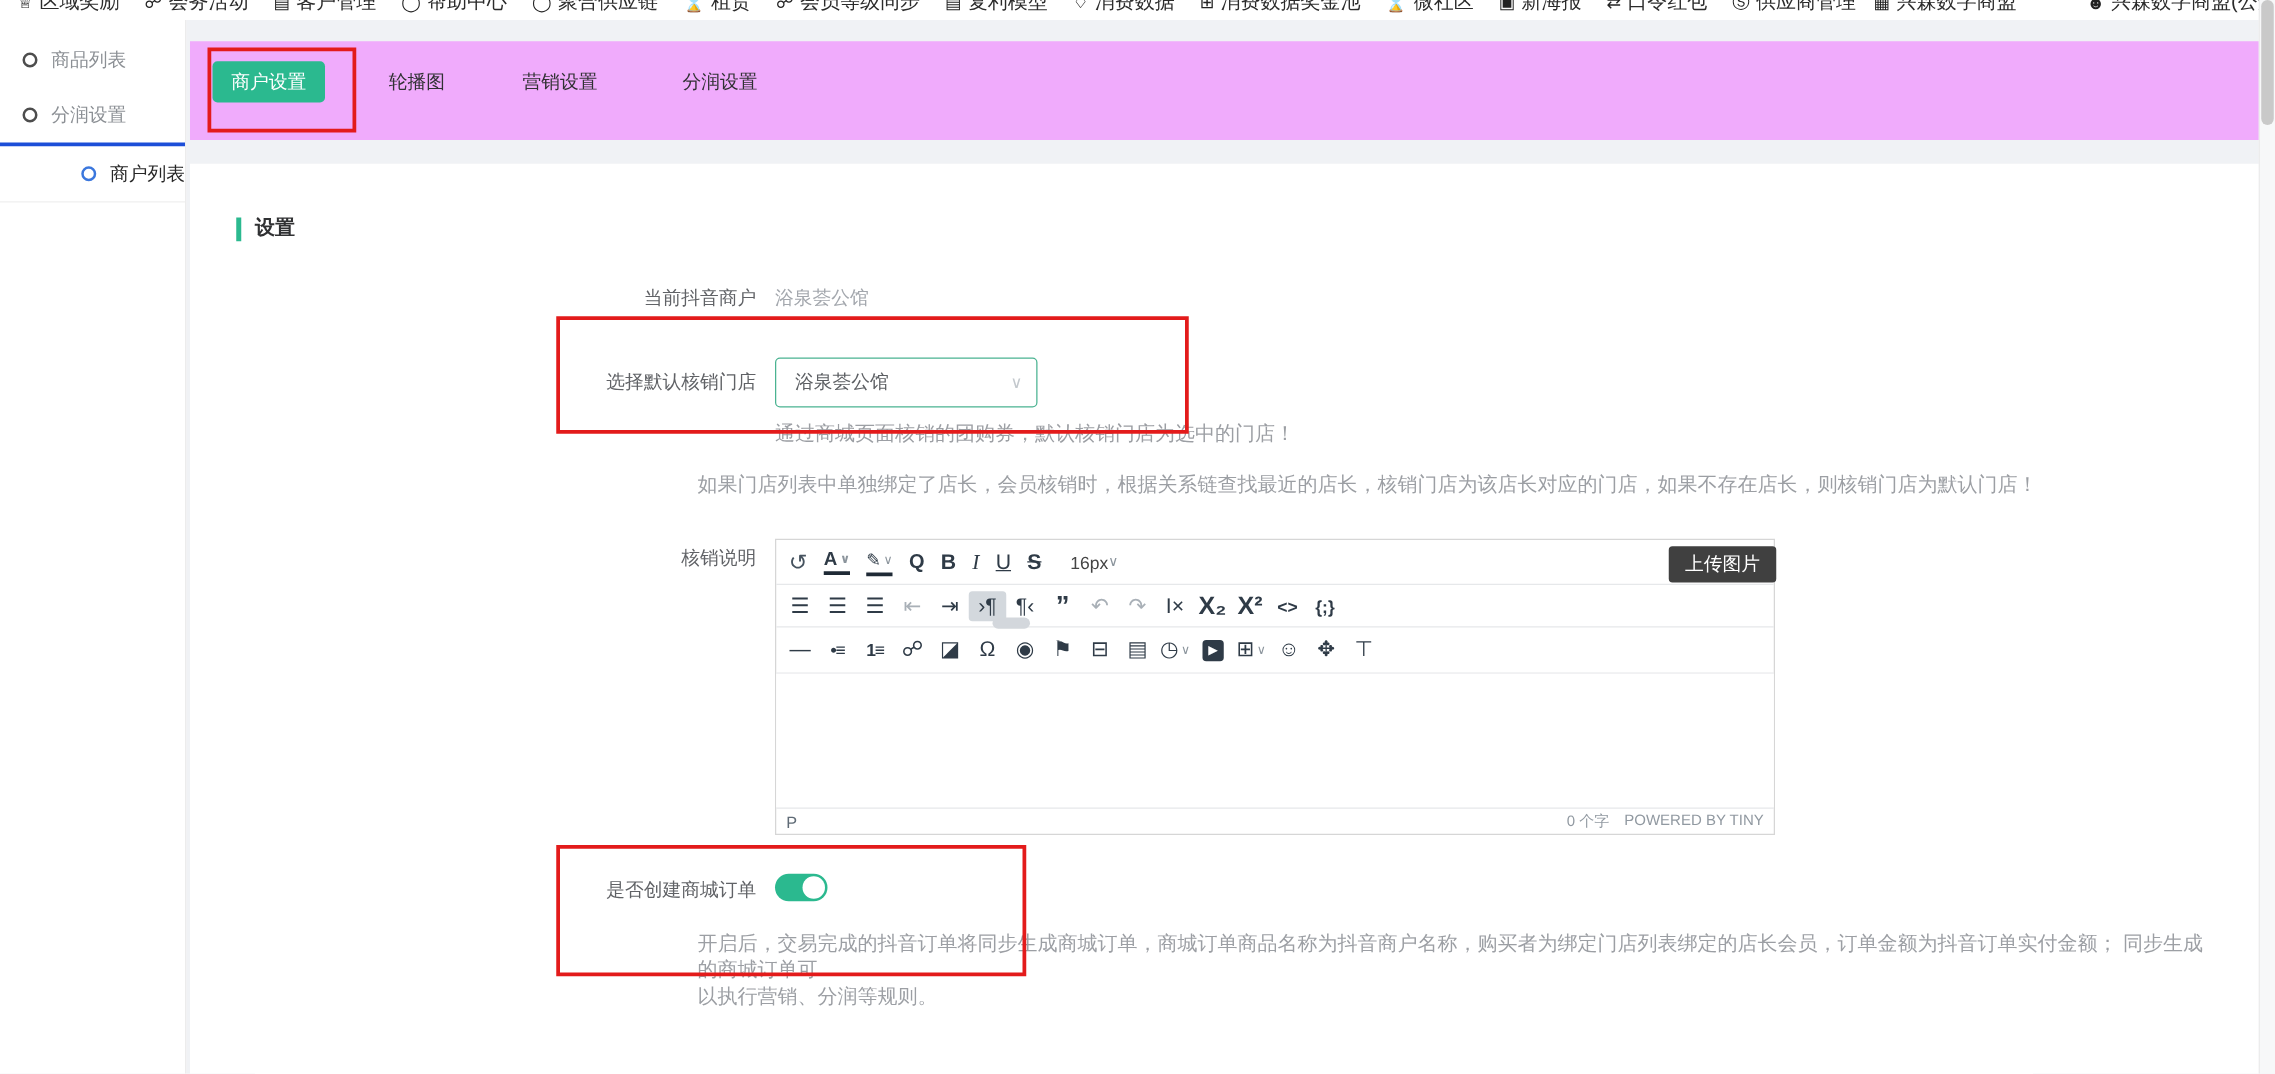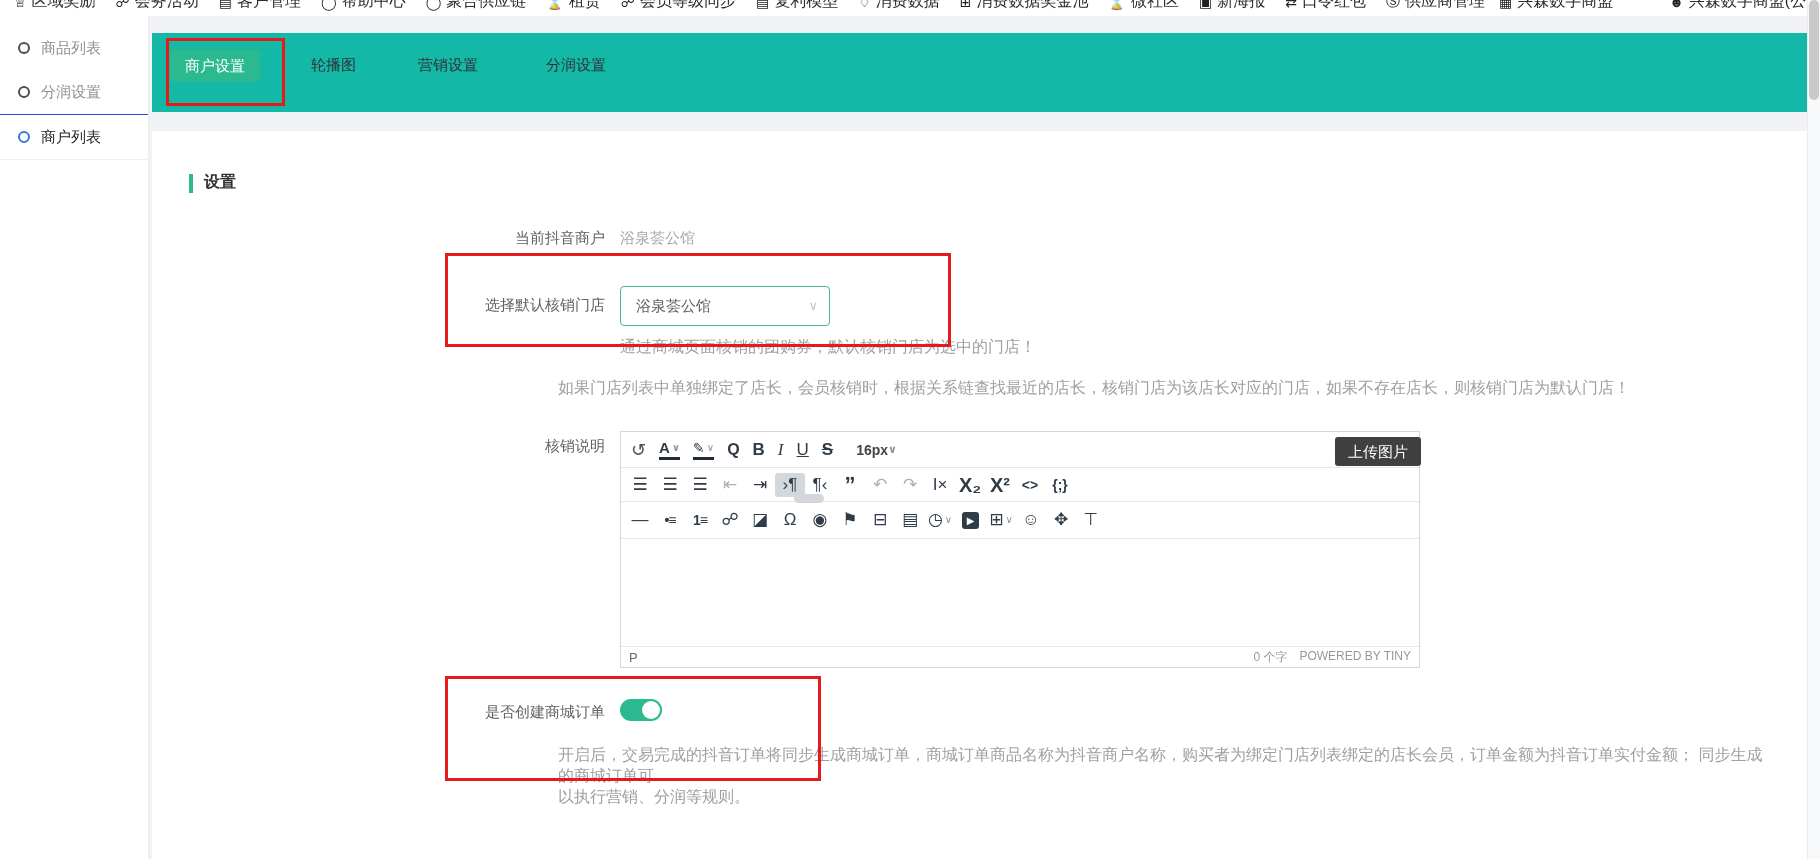--- a/index.html
+++ b/index.html
@@ -16,24 +16,24 @@
   .nav-group.right{margin-left:auto;gap:56px;padding-right:52px;}
   .nav-item{display:flex;align-items:center;gap:5px;font-size:16px;color:#2b2b2b;cursor:pointer;}
   .nav-item .nico{font-size:14px;color:#222;}
   
   .sidebar{position:absolute;left:0;top:16px;width:148px;height:843px;background:#fff;z-index:2;
     border-right:1px solid #ececec;}
   .sidebar ul{list-style:none;margin:10px 0 0 0;padding:0;}
   .side-item{height:44px;display:flex;align-items:center;gap:11px;padding-left:18px;
     font-size:15px;color:#8c9095;cursor:pointer;}
   .side-item .ring{width:12px;height:12px;border:2px solid #4d4d4d;border-radius:50%;box-sizing:border-box;}
-  .side-item.active{color:#262626;border-top:1px solid #1d4ed8;border-bottom:1px solid #f0f0f0;}
+  .side-item.active{color:#262626;border-top:3px solid #1d4ed8;border-bottom:1px solid #f0f0f0;justify-content:flex-end;}
   .side-item.active .ring{border-color:#3b77dd;}
   
-  .tabbar{position:absolute;left:152px;top:33px;right:12px;height:79px;background:#14b8a6;}
+  .tabbar{position:absolute;left:152px;top:33px;right:12px;height:79px;background:#f0abfc;}
   .tab{position:absolute;top:23px;font-size:15px;color:#303133;cursor:pointer;}
   .tab.active{top:16px;background:#2bb98f;color:#fff;border-radius:4px;
     width:90px;height:33px;line-height:33px;text-align:center;}
   .redbox{position:absolute;border:3px solid #e31b1b;z-index:5;pointer-events:none;}
   .box1{left:14px;top:5px;width:113px;height:62px;}
   
   .panel{position:absolute;left:152px;top:131px;right:12px;bottom:0;background:#fff;}
   .section-bar{position:absolute;left:37px;top:43px;width:4px;height:19px;background:#2bb98f;}
   .section-title{position:absolute;left:52px;top:41px;font-size:16px;font-weight:bold;color:#303133;}
   .form-label{position:absolute;left:153px;width:300px;text-align:right;font-size:15px;color:#606266;}
@@ -62,21 +62,21 @@
   .tb .chev{font-size:10px;color:#8b949c;margin-left:2px;vertical-align:2px;}
   [data-name="history-icon"]{font-size:18px;color:#46535f;}
   [data-name="font-color-icon"]{font-weight:bold;font-size:15px;border-bottom:3px solid #1f2a36;line-height:18px;}
   [data-name="highlight-icon"]{font-size:14px;border-bottom:3px solid #1f2a36;line-height:18px;}
   [data-name="search-icon"]{font-size:16px;font-weight:bold;}
   [data-name="bold-icon"]{font-weight:bold;}
   [data-name="italic-icon"]{font-style:italic;font-family:"Liberation Serif","DejaVu Serif",serif;}
   [data-name="underline-icon"]{text-decoration:underline;}
   [data-name="strikethrough-icon"]{text-decoration:line-through;font-weight:bold;}
   .fontsize{display:inline-flex;align-items:center;width:118px;
-    margin-left:10px;font-size:14px;color:#444;cursor:pointer;font-weight:bold;}
+    margin-left:10px;font-size:14px;color:#444;cursor:pointer;}
   .fontsize .chev{font-size:11px;color:#8b949c;}
   [data-name="outdent-icon"],[data-name="undo-icon"],[data-name="redo-icon"]{color:#a9b0b7;}
   [data-name="dir-ltr-icon"]{background:#d3d8dd;border-radius:3px;}
   [data-name="blockquote-icon"]{font-weight:bold;font-size:22px;line-height:14px;}
   [data-name="subscript-icon"],[data-name="superscript-icon"]{font-size:20px;font-weight:bold;}
   [data-name="code-icon"],[data-name="codeblock-icon"]{font-size:14px;font-weight:bold;}
   [data-name="bullet-list-icon"],[data-name="numbered-list-icon"]{font-size:14px;font-weight:bold;letter-spacing:-1px;}
   [data-name="media-icon"]{background:#2f3b47;color:#fff;border-radius:3px;min-width:17px;width:17px;
     height:17px;line-height:17px;font-size:10px;margin:0 7px;}
   .upload-btn{position:absolute;right:-2px;top:5px;width:86px;height:29px;background:#404040;

